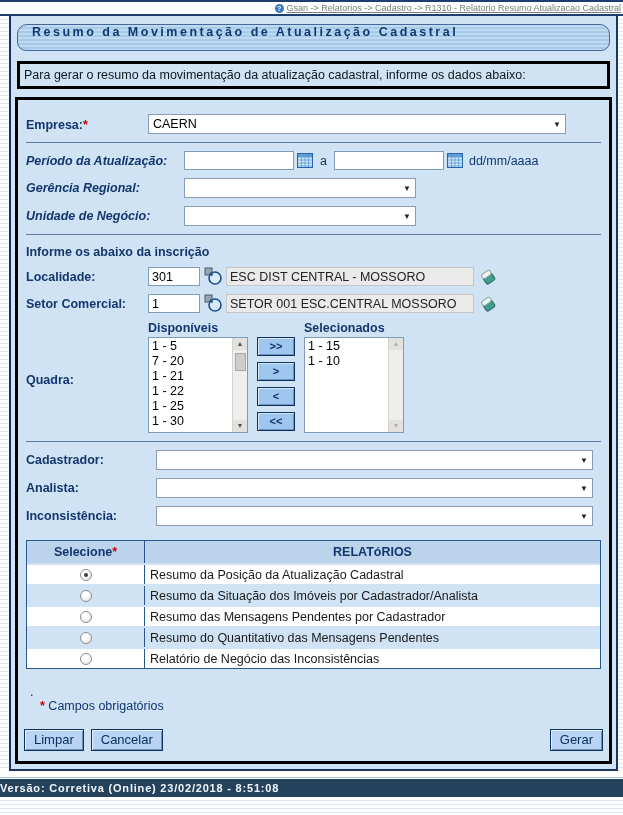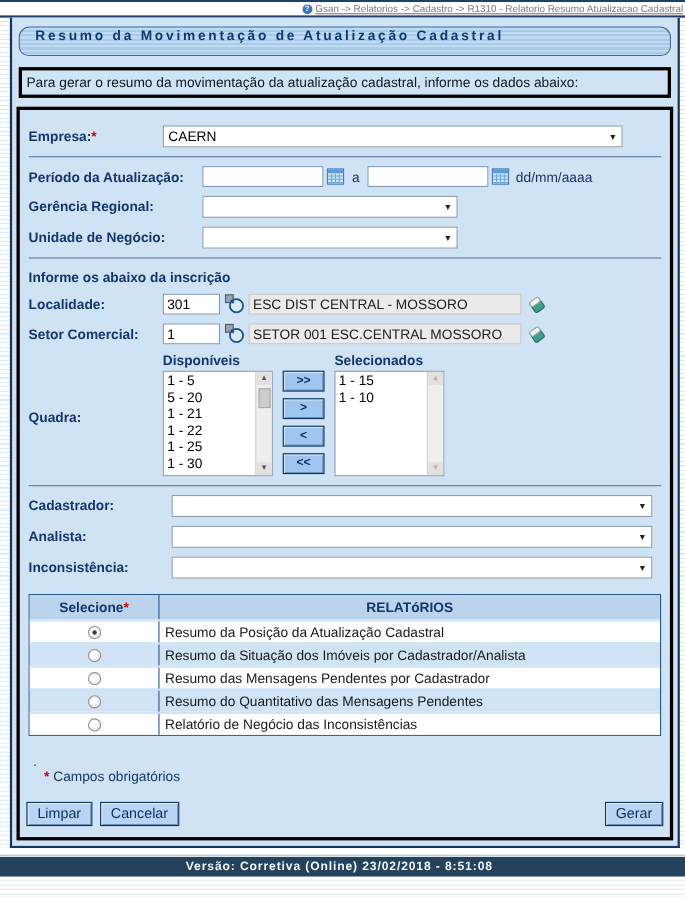--- a/index.html
+++ b/index.html
@@ -44,21 +44,21 @@
     font-size: 12.5px; color: #101820; background: #cfe3f5;
   }
 
   .form-box { margin: 0 0 2px 0; border: 3px solid #000; padding: 10px 6px 8px 6px; }
 
   
   .row { display: flex; align-items: center; margin: 4px 2px 8px 2px; }
   .lbl { color: #14366e; font-weight: bold; font-size: 12.5px; }
   .req { color: #cc0000; font-weight: bold; font-size: 12.5px; }
   .w-emp { width: 122px; flex: 0 0 auto; }
-  .w-per { width: 158px; flex: 0 0 auto; }
+  .w-per { width: 158px; flex: 0 0 auto; font-style: italic; }
   .w-loc { width: 122px; flex: 0 0 auto; }
   .w-cad { width: 130px; flex: 0 0 auto; }
 
   hr.sep { border: none; border-top: 1px solid #5a7aa0; margin: 8px 2px; }
 
   
   .sel {
     background: #fff; border: 1px solid #8a9cb2; height: 20px;
     display: flex; align-items: center; justify-content: space-between;
     padding: 0 4px; font-size: 12.5px; color: #000;
@@ -143,21 +143,21 @@
     color: #0d2f66; font-size: 13px; padding: 2px 9px 3px 9px; cursor: pointer;
     font-family: "Liberation Sans", sans-serif;
   }
   .btn + .btn { margin-left: 7px; }
   .spacer { flex: 1; }
 
   
   .footer-gap { height: 7px; background: #ffffff; border-bottom: 1px solid #9fc0dd; }
   .footer-bar {
     margin-top: 1px; height: 18px; background: #24425c; display: flex; align-items: center;
-    justify-content: center; padding-right: 6px;
+    justify-content: flex-start; padding-right: 6px;
   }
   .footer-bar span { color: #f2f7fc; font-weight: bold; font-size: 11px; letter-spacing: 0.8px; }
 </style>
 </head>
 <body>
 
 <div class="topbar"></div>
 <div class="crumbbar">
   <div class="crumb-icon">?</div>
   <span class="crumb-text">Gsan -&gt; Relatorios -&gt; Cadastro -&gt; R1310 - Relatorio Resumo Atualizacao Cadastral</span>
@@ -259,21 +259,21 @@
     </div>
 
     <div class="quadra">
       <span class="quadra-lbl lbl">Quadra:</span>
 
       <div>
         <div class="col-head">Disponíveis</div>
         <div class="listbox">
           <div class="items">
             <div class="item">1 - 5</div>
-            <div class="item">5 - 20</div>
+            <div class="item">7 - 20</div>
             <div class="item">1 - 21</div>
             <div class="item">1 - 22</div>
             <div class="item">1 - 25</div>
             <div class="item">1 - 30</div>
           </div>
           <div class="sb">
             <div class="ar">▲</div>
             <div class="track">
                 <div class="thumb"></div>
               </div>

